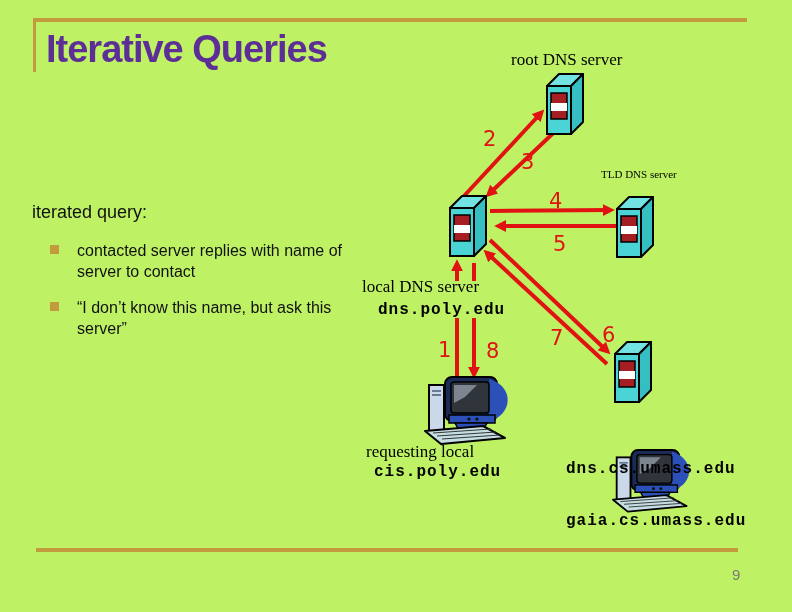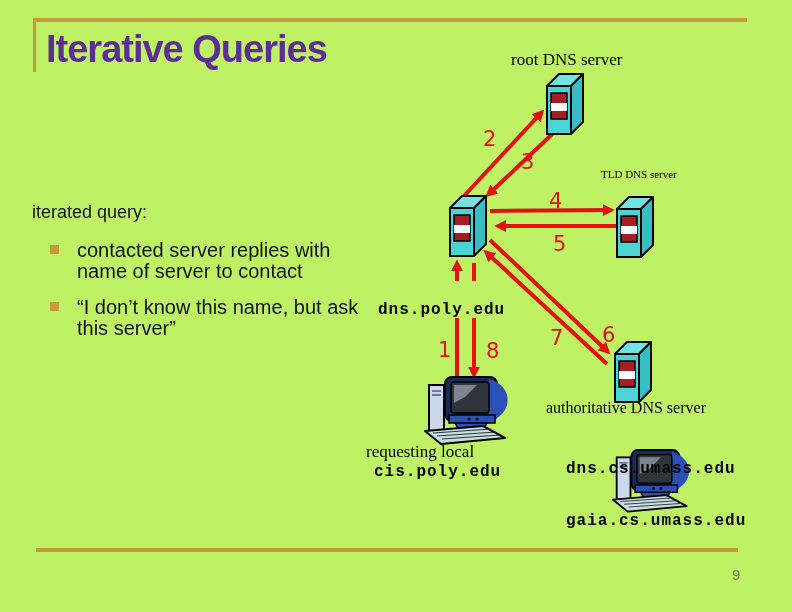--- a/index.html
+++ b/index.html
@@ -21,21 +21,21 @@
   .q-head{
     position:absolute;left:32px;top:202px;
     font-size:18px;color:#111;
   }
   .bullets{position:absolute;left:50px;top:240px;width:320px;}
   .bullet-item{display:flex;margin-bottom:15px;}
   .bullet-sq{
     flex:0 0 9px;width:9px;height:9px;background:#C49B3C;
     margin:5px 18px 0 0;
   }
-  .bullet-text{font-size:20px;line-height:21px;color:#111;width:290px;}
+  .bullet-text{font-size:16px;line-height:21px;color:#111;width:290px;}
   
   .dlbl{position:absolute;font-family:Liberation Serif, serif;color:#000;white-space:nowrap;text-align:center;}
   .lbl-root{left:511px;top:50px;font-size:17px;}
   .lbl-tld{left:601px;top:168px;font-size:11px;}
   .lbl-local{left:362px;top:277px;font-size:17px;}
   .lbl-req{left:366px;top:442px;font-size:17px;}
   .lbl-auth{left:546px;top:399px;font-size:16px;}
   .mono{
     position:absolute;font-family:"Liberation Mono",monospace;font-weight:bold;
     font-size:16px;color:#000;letter-spacing:1px;white-space:nowrap;
@@ -131,24 +131,24 @@
     <use href="#srv" x="617" y="195"></use>
     <use href="#srv" x="615" y="340"></use>
     <use href="#pc" x="425" y="377"></use>
     <g transform="translate(613,450) scale(0.92)">
       <use href="#pc"></use>
     </g>
   </svg>
 
   <div class="dlbl lbl-root">root DNS server</div>
   <div class="dlbl lbl-tld">TLD DNS server</div>
+  <div class="dlbl lbl-local">local DNS server</div>
   <div class="mono host-local">dns.poly.edu</div>
   <div class="dlbl lbl-req">requesting local</div>
   <div class="mono host-req">cis.poly.edu</div>
-  <div class="dlbl lbl-auth">authoritative DNS server</div>
   <div class="mono host-auth">dns.cs.umass.edu</div>
   <div class="mono host-gaia">gaia.cs.umass.edu</div>
 
   <div class="stepnum n1">1</div>
   <div class="stepnum n2">2</div>
   <div class="stepnum n3">3</div>
   <div class="stepnum n4">4</div>
   <div class="stepnum n5">5</div>
   <div class="stepnum n6">6</div>
   <div class="stepnum n7">7</div>

